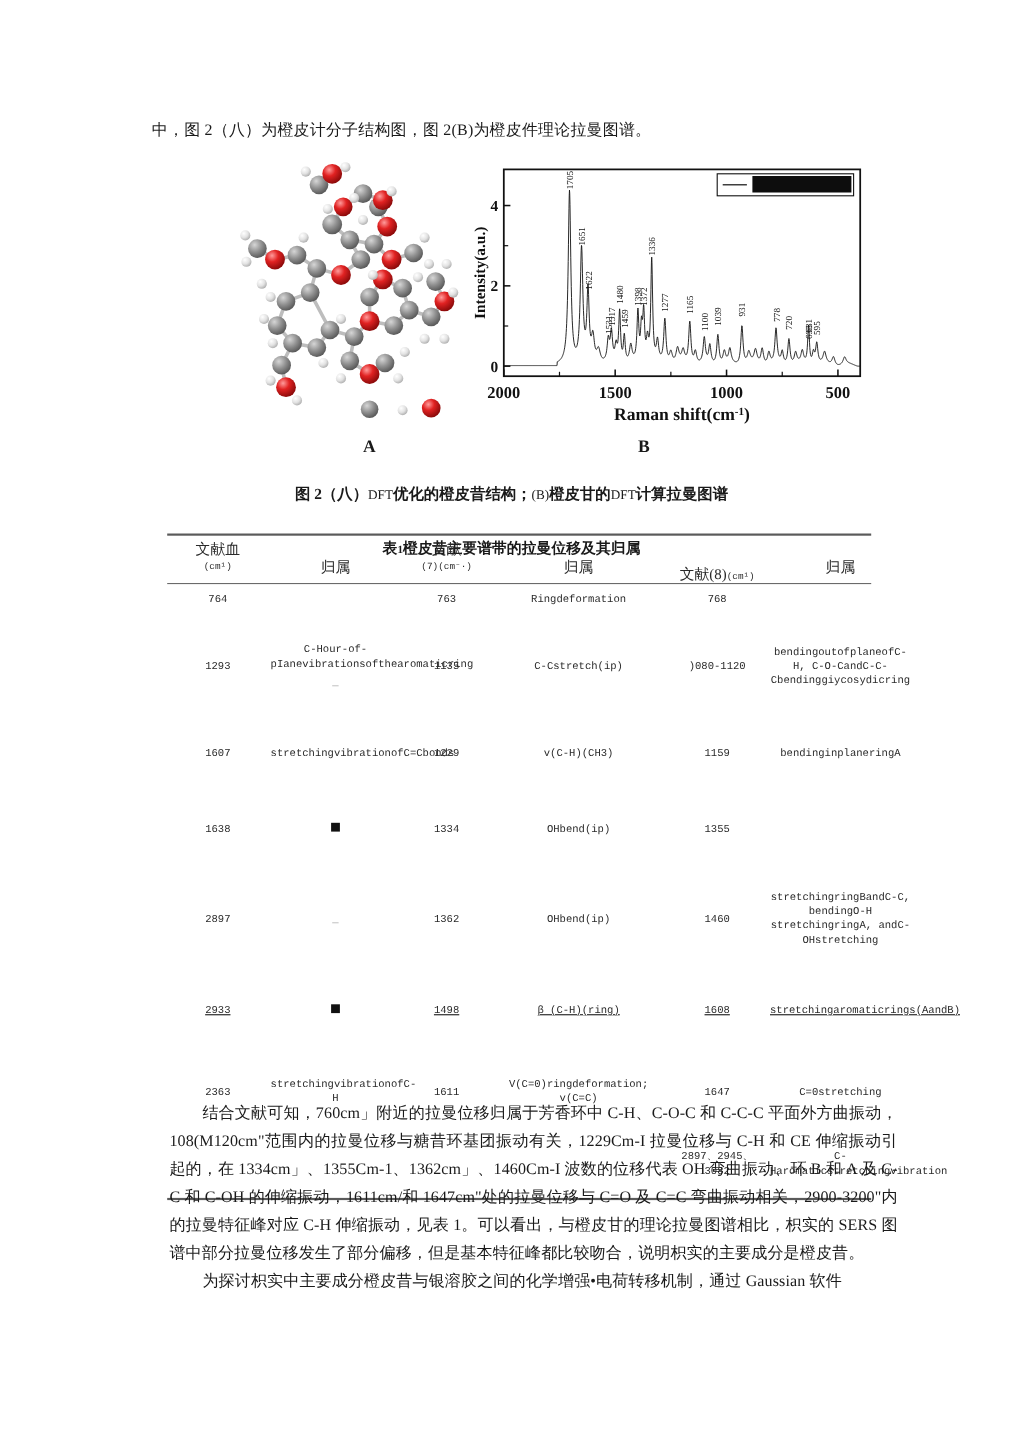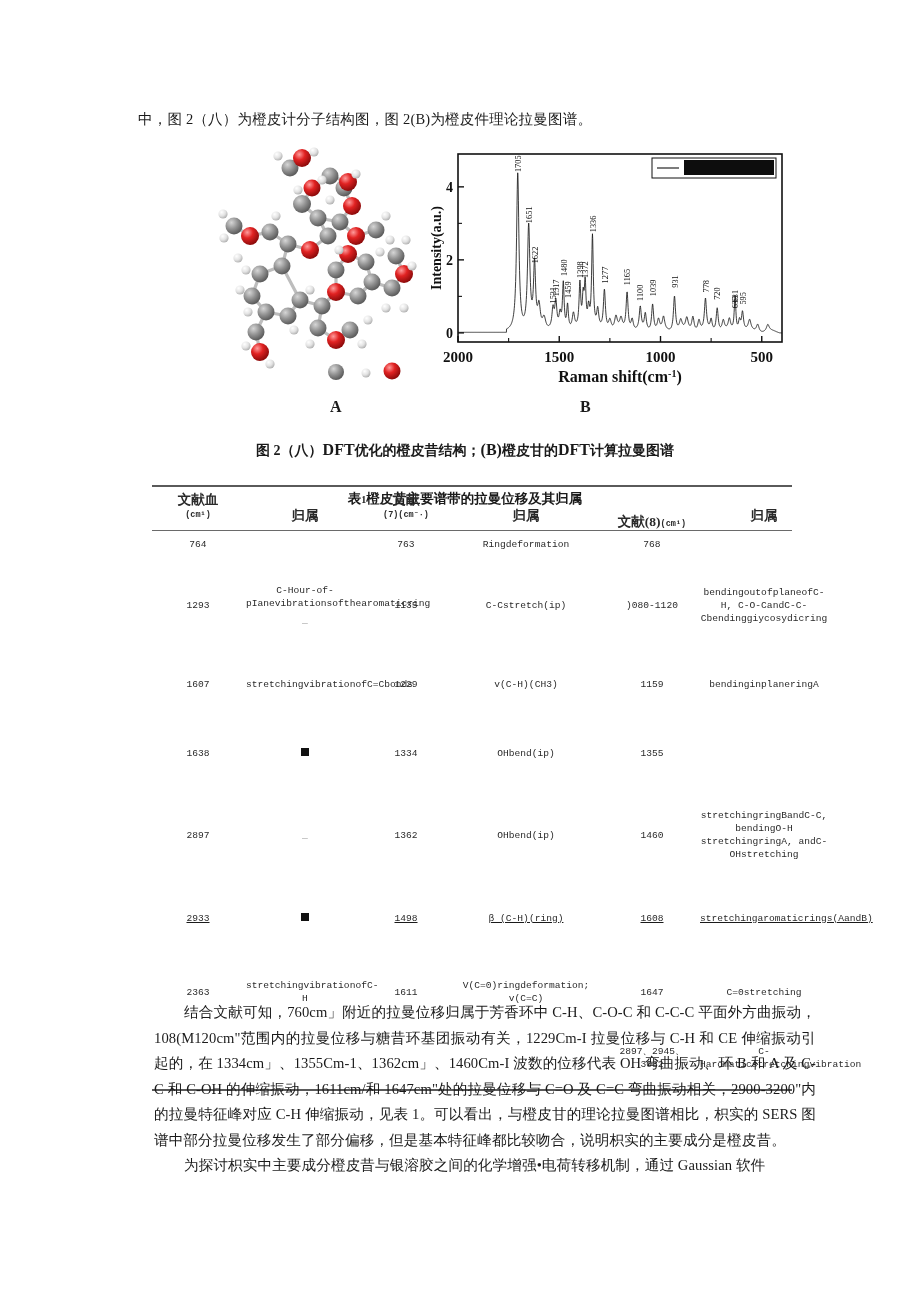--- a/index.html
+++ b/index.html
@@ -41,21 +41,21 @@
     font-family:"Liberation Serif", serif;
   }
   .lt-a { left:200px; }
   .lt-b { left:450px; }
 
   
   .figcap {
     position:absolute; left:130px; top:440px; width:670px;
     text-align:center; font-size:14px; line-height:20px; font-weight:bold;
   }
-  .figcap .sm { font-size:16px; font-weight:bold; }
+  .figcap .sm { font-size:12px; font-weight:normal; }
 
   
   .tabtitle {
     position:absolute; left:130px; top:489px; width:670px;
     text-align:center; font-size:13.5px; line-height:20px; font-weight:bold;
   }
   .tabtitle .sm { font-size:10px; }
 
   
   .tbl-zone { position:absolute; left:152px; top:485px; width:640px; }
@@ -70,21 +70,21 @@
     line-height:13px;
     color:#2a2a2a;
     text-align:center;
     vertical-align:middle;
     padding:2px 2px;
     border:none;
   }
   table.data th {
     font-family:"Liberation Serif", serif;
     font-size:13.5px;
-    font-weight:bold;
+    font-weight:normal;
     padding:6px 2px 8px 2px;
     vertical-align:bottom;
   }
   th .unit { font-family:"Liberation Mono", monospace; font-size:8.5px; display:inline; }
   th .stack { display:block; }
   th .low { position:relative; top:9px; }
   col.c1 { width:92px; }
   col.c2 { width:122px; }
   col.c3 { width:80px; }
   col.c4 { width:160px; }

